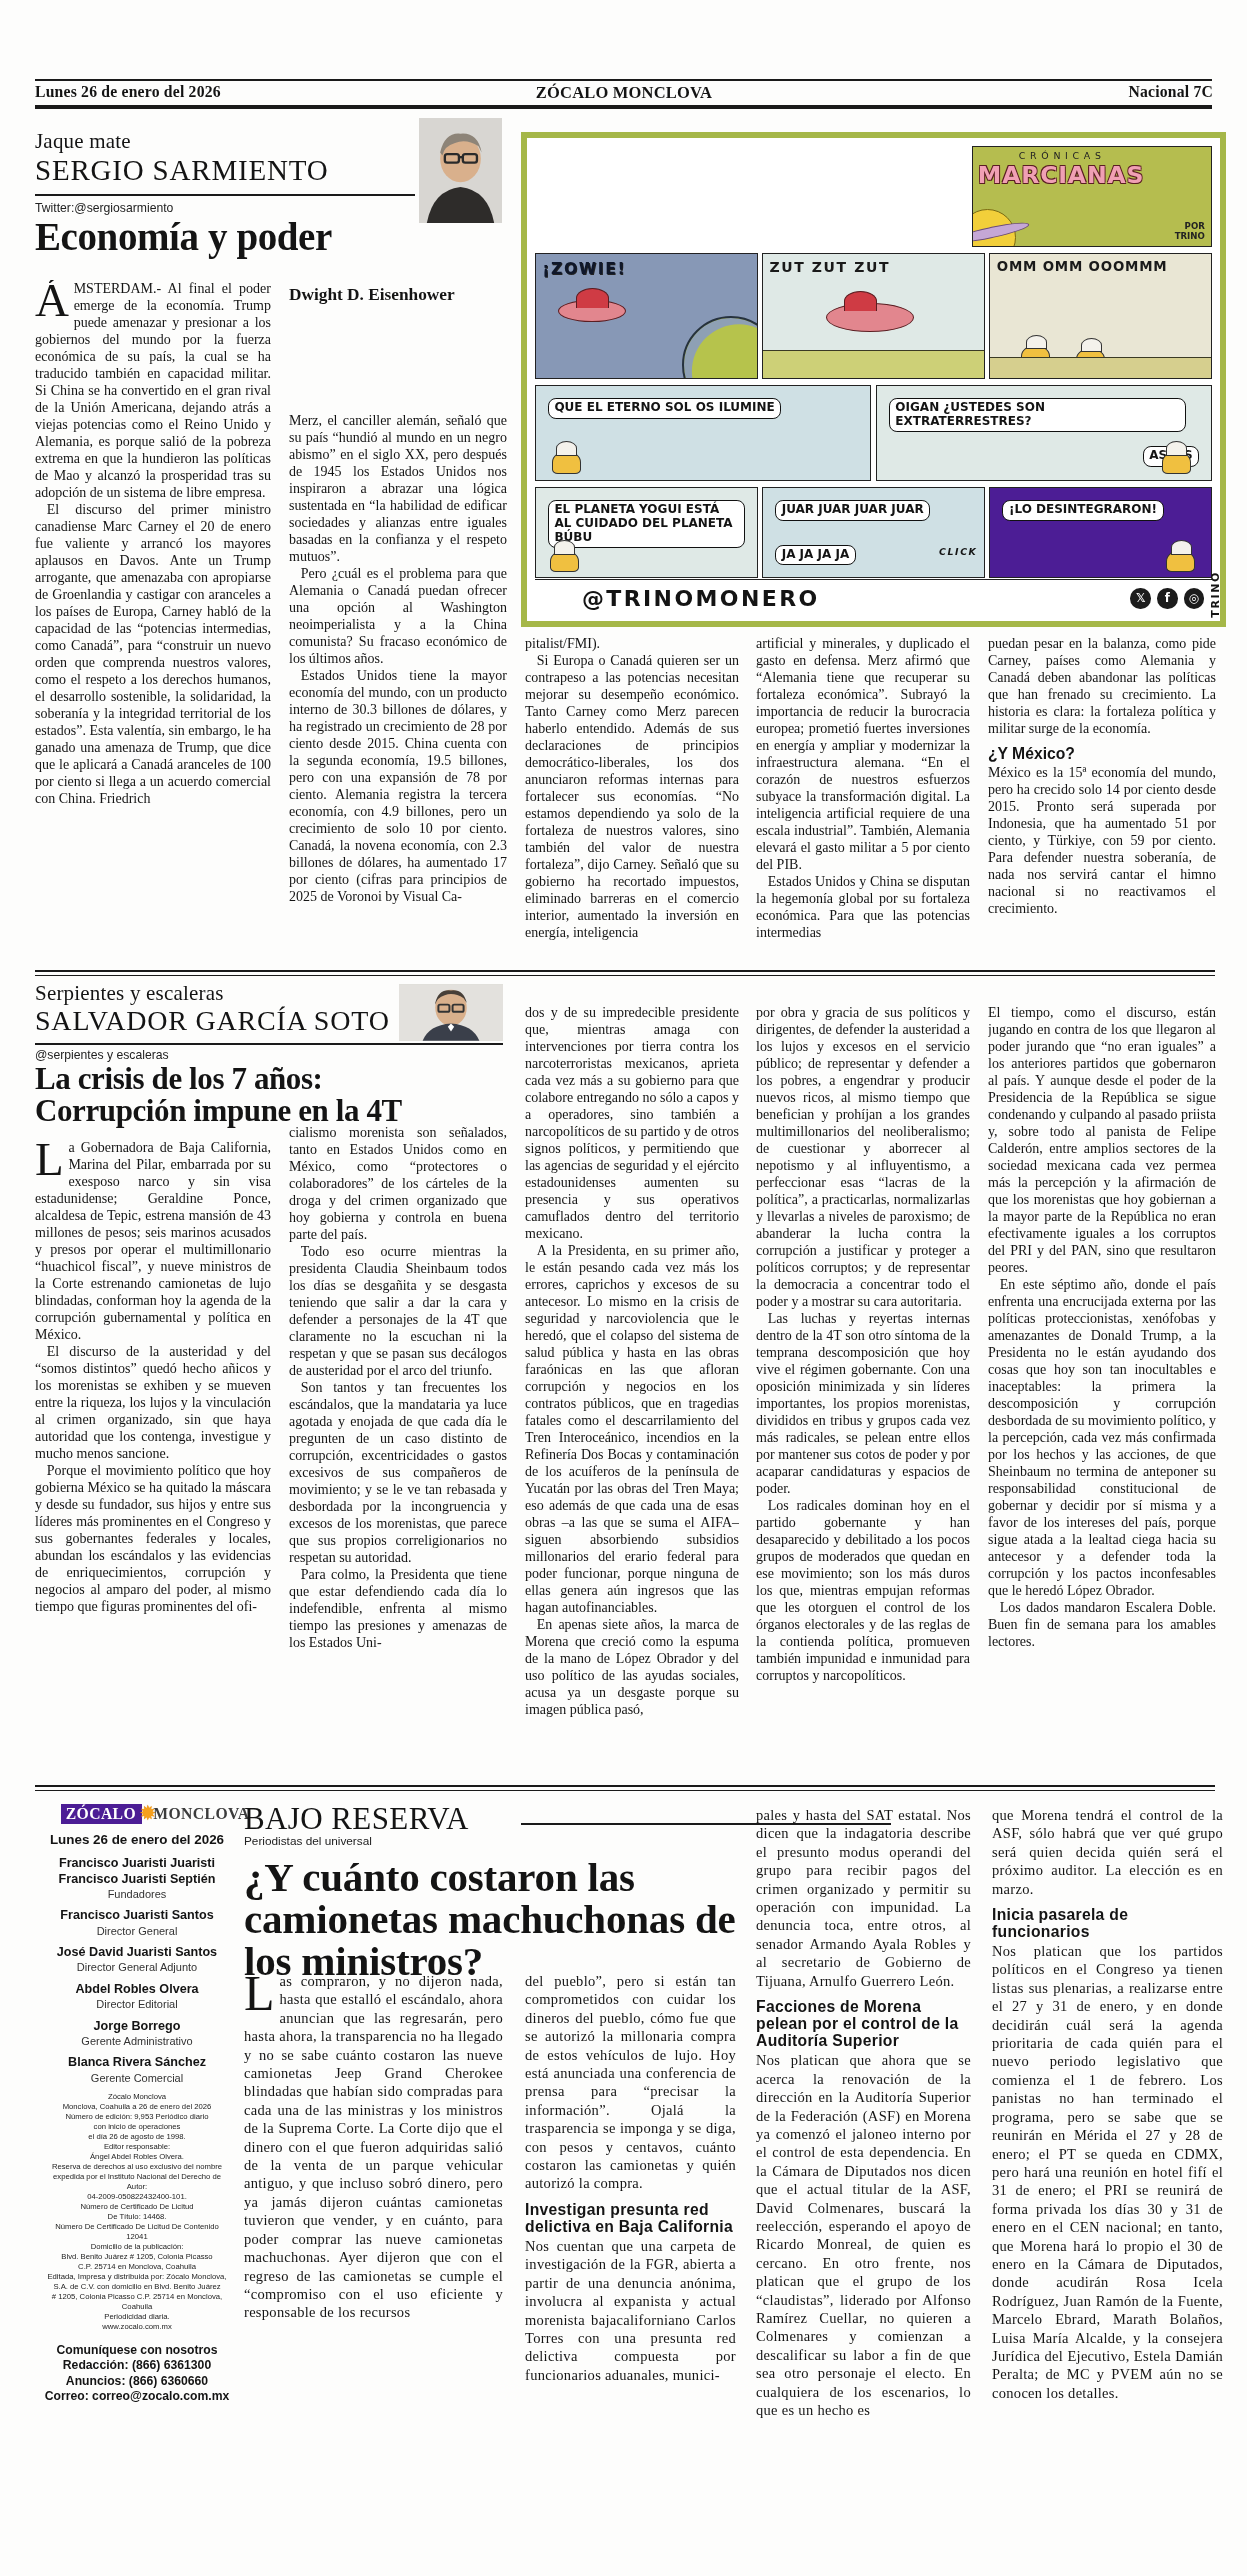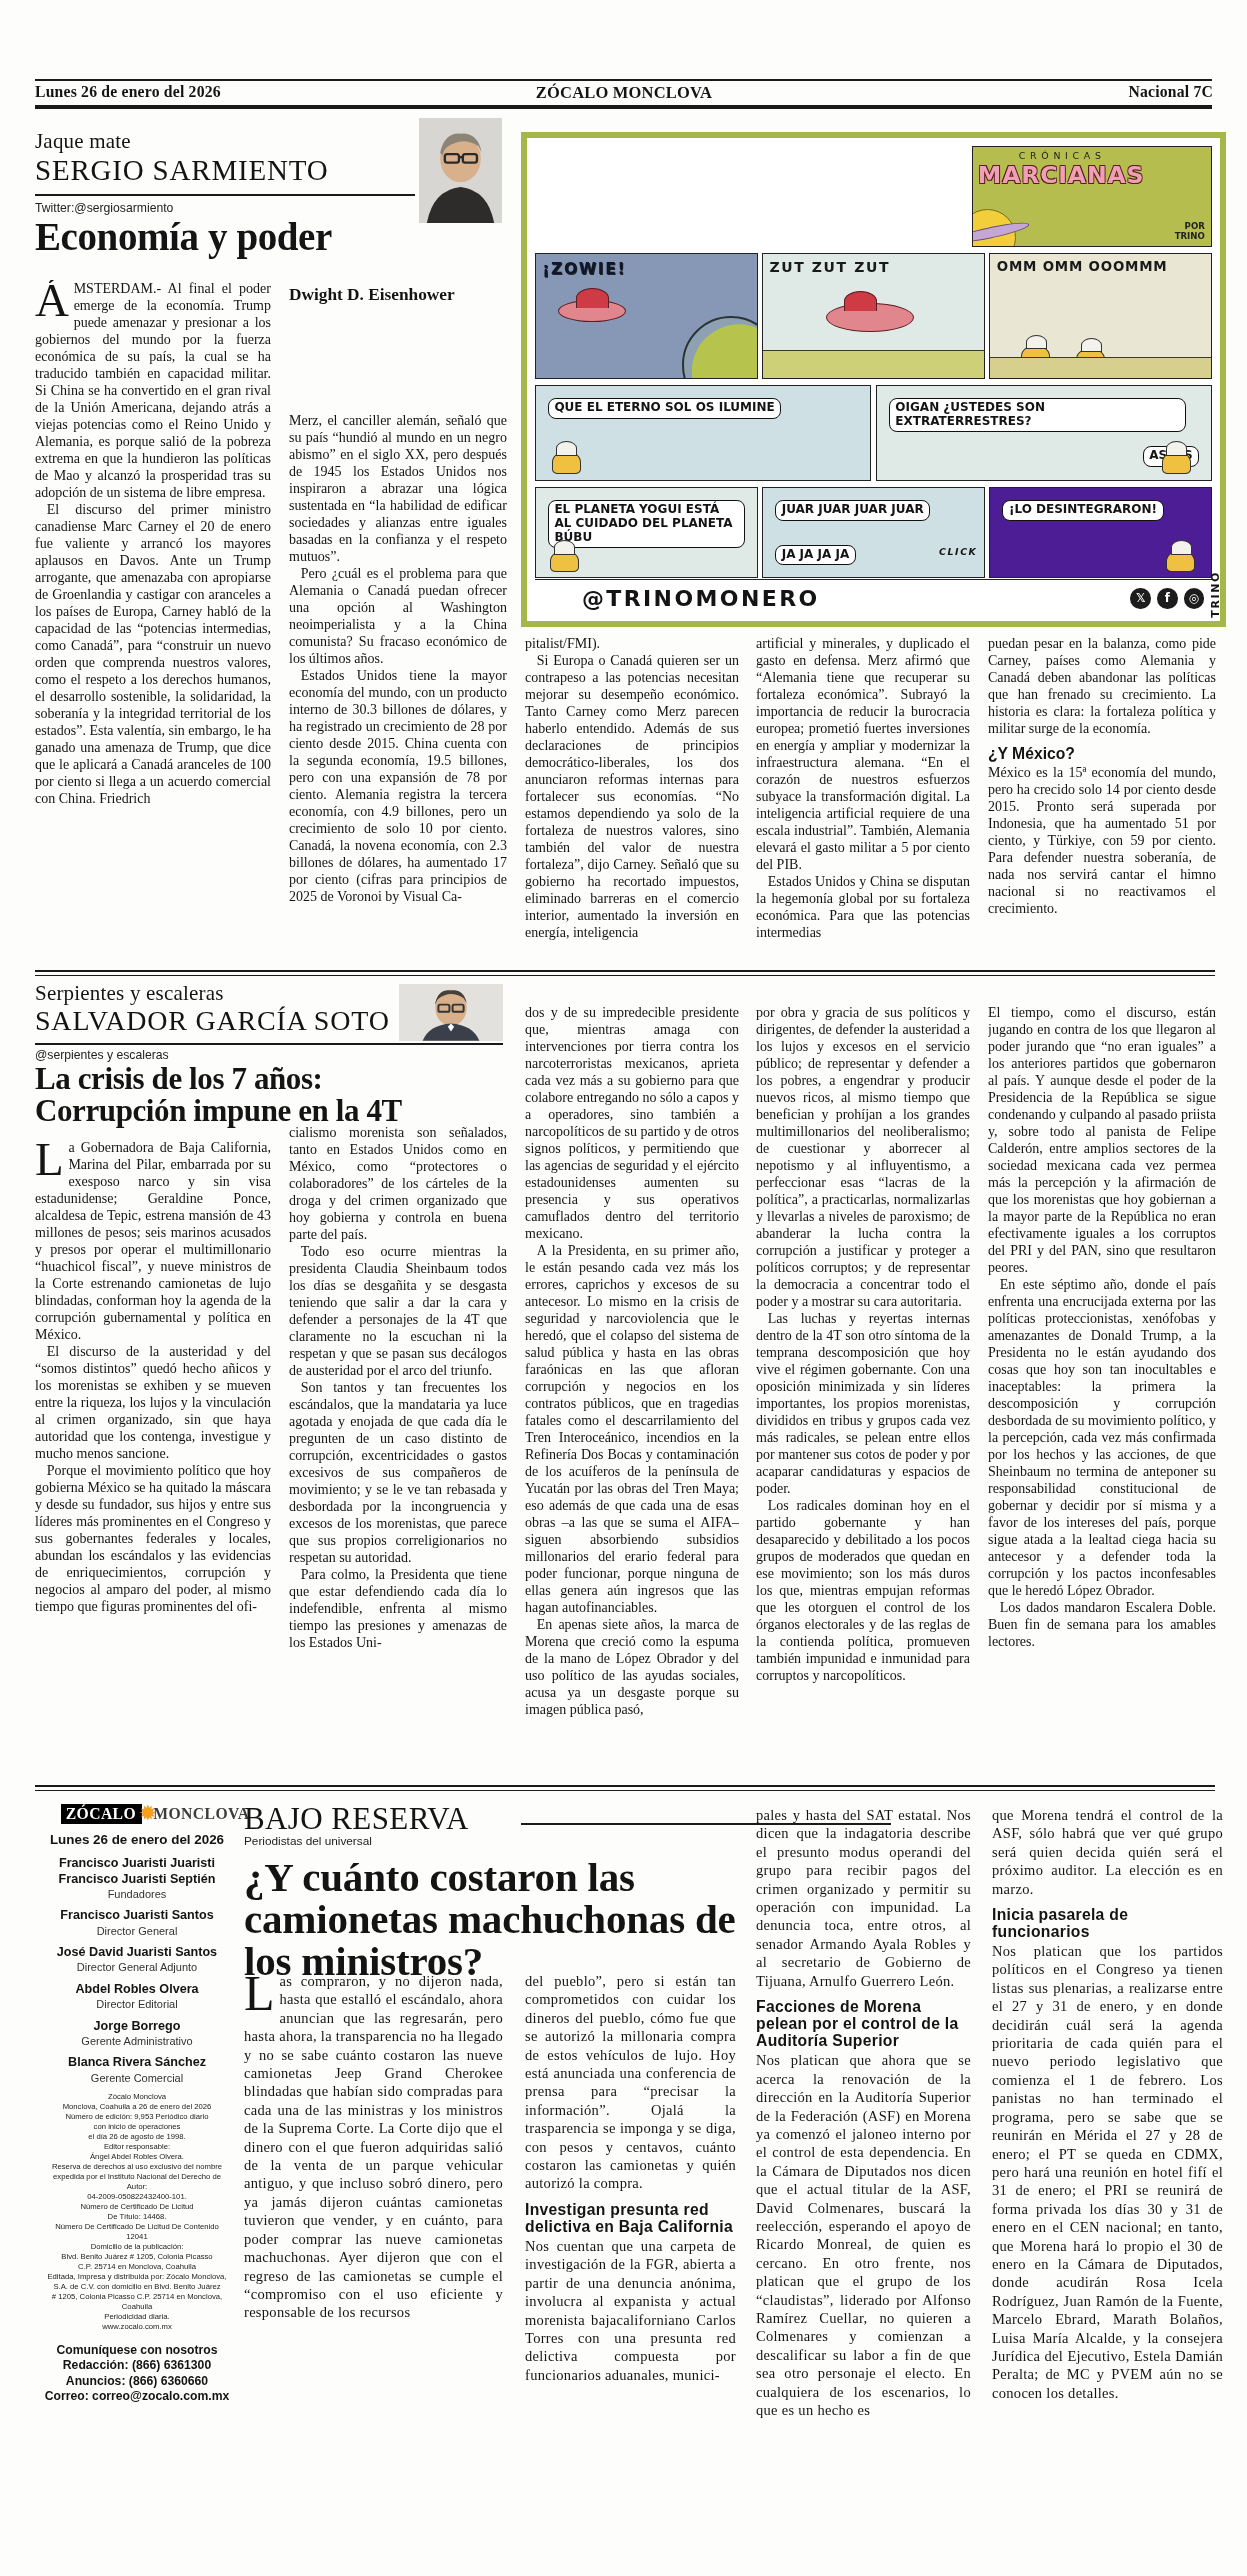--- a/index.html
+++ b/index.html
@@ -46,21 +46,21 @@
          display:flex;align-items:center;border-top:1.6px solid #222;}
   .cicon{width:20.4px;height:20.4px;border-radius:50%;background:#1c1c1c;color:#fff;display:flex;
          align-items:center;justify-content:center;font-size:11.8px;font-weight:bold;margin-left:6.3px;}
   
   .dir{font-family:"Liberation Sans",sans-serif;text-align:center;}
   .dir .dname{font-weight:bold;font-size:12.6px;line-height:1.22;}
   .dir .drole{font-size:11px;color:#333;margin:0.8px 0 8.6px;}
   .fineprint{font-family:"Liberation Sans",sans-serif;font-size:7.7px;line-height:1.3;color:#222;text-align:center;}
   .contact{font-family:"Liberation Sans",sans-serif;font-weight:bold;font-size:12.2px;line-height:1.25;text-align:center;}
   .logo{position:absolute;display:flex;align-items:center;}
-  .logo .lz{background:#000000;color:#fff;font-weight:bold;font-size:15.7px;padding:0.8px 6.3px 1.6px 4.7px;letter-spacing:0.4px;}
+  .logo .lz{background:#4c1d95;color:#fff;font-weight:bold;font-size:15.7px;padding:0.8px 6.3px 1.6px 4.7px;letter-spacing:0.4px;}
   .logo .sun{color:#f6a01c;font-size:20.4px;line-height:15.7px;margin:0 -3.1px;text-shadow:0 0 0.8px #d97b00;}
   .logo .lm{color:#3c3c3c;font-weight:bold;font-size:15.7px;letter-spacing:0.4px;}
   
   .br-col{position:absolute;overflow:hidden;font-size:14.5px;line-height:18.4px;
           letter-spacing:0.3px;text-align:justify;}
   .br-col p{margin:0;text-indent:0;}
 </style>
 </head>
 <body>
 

